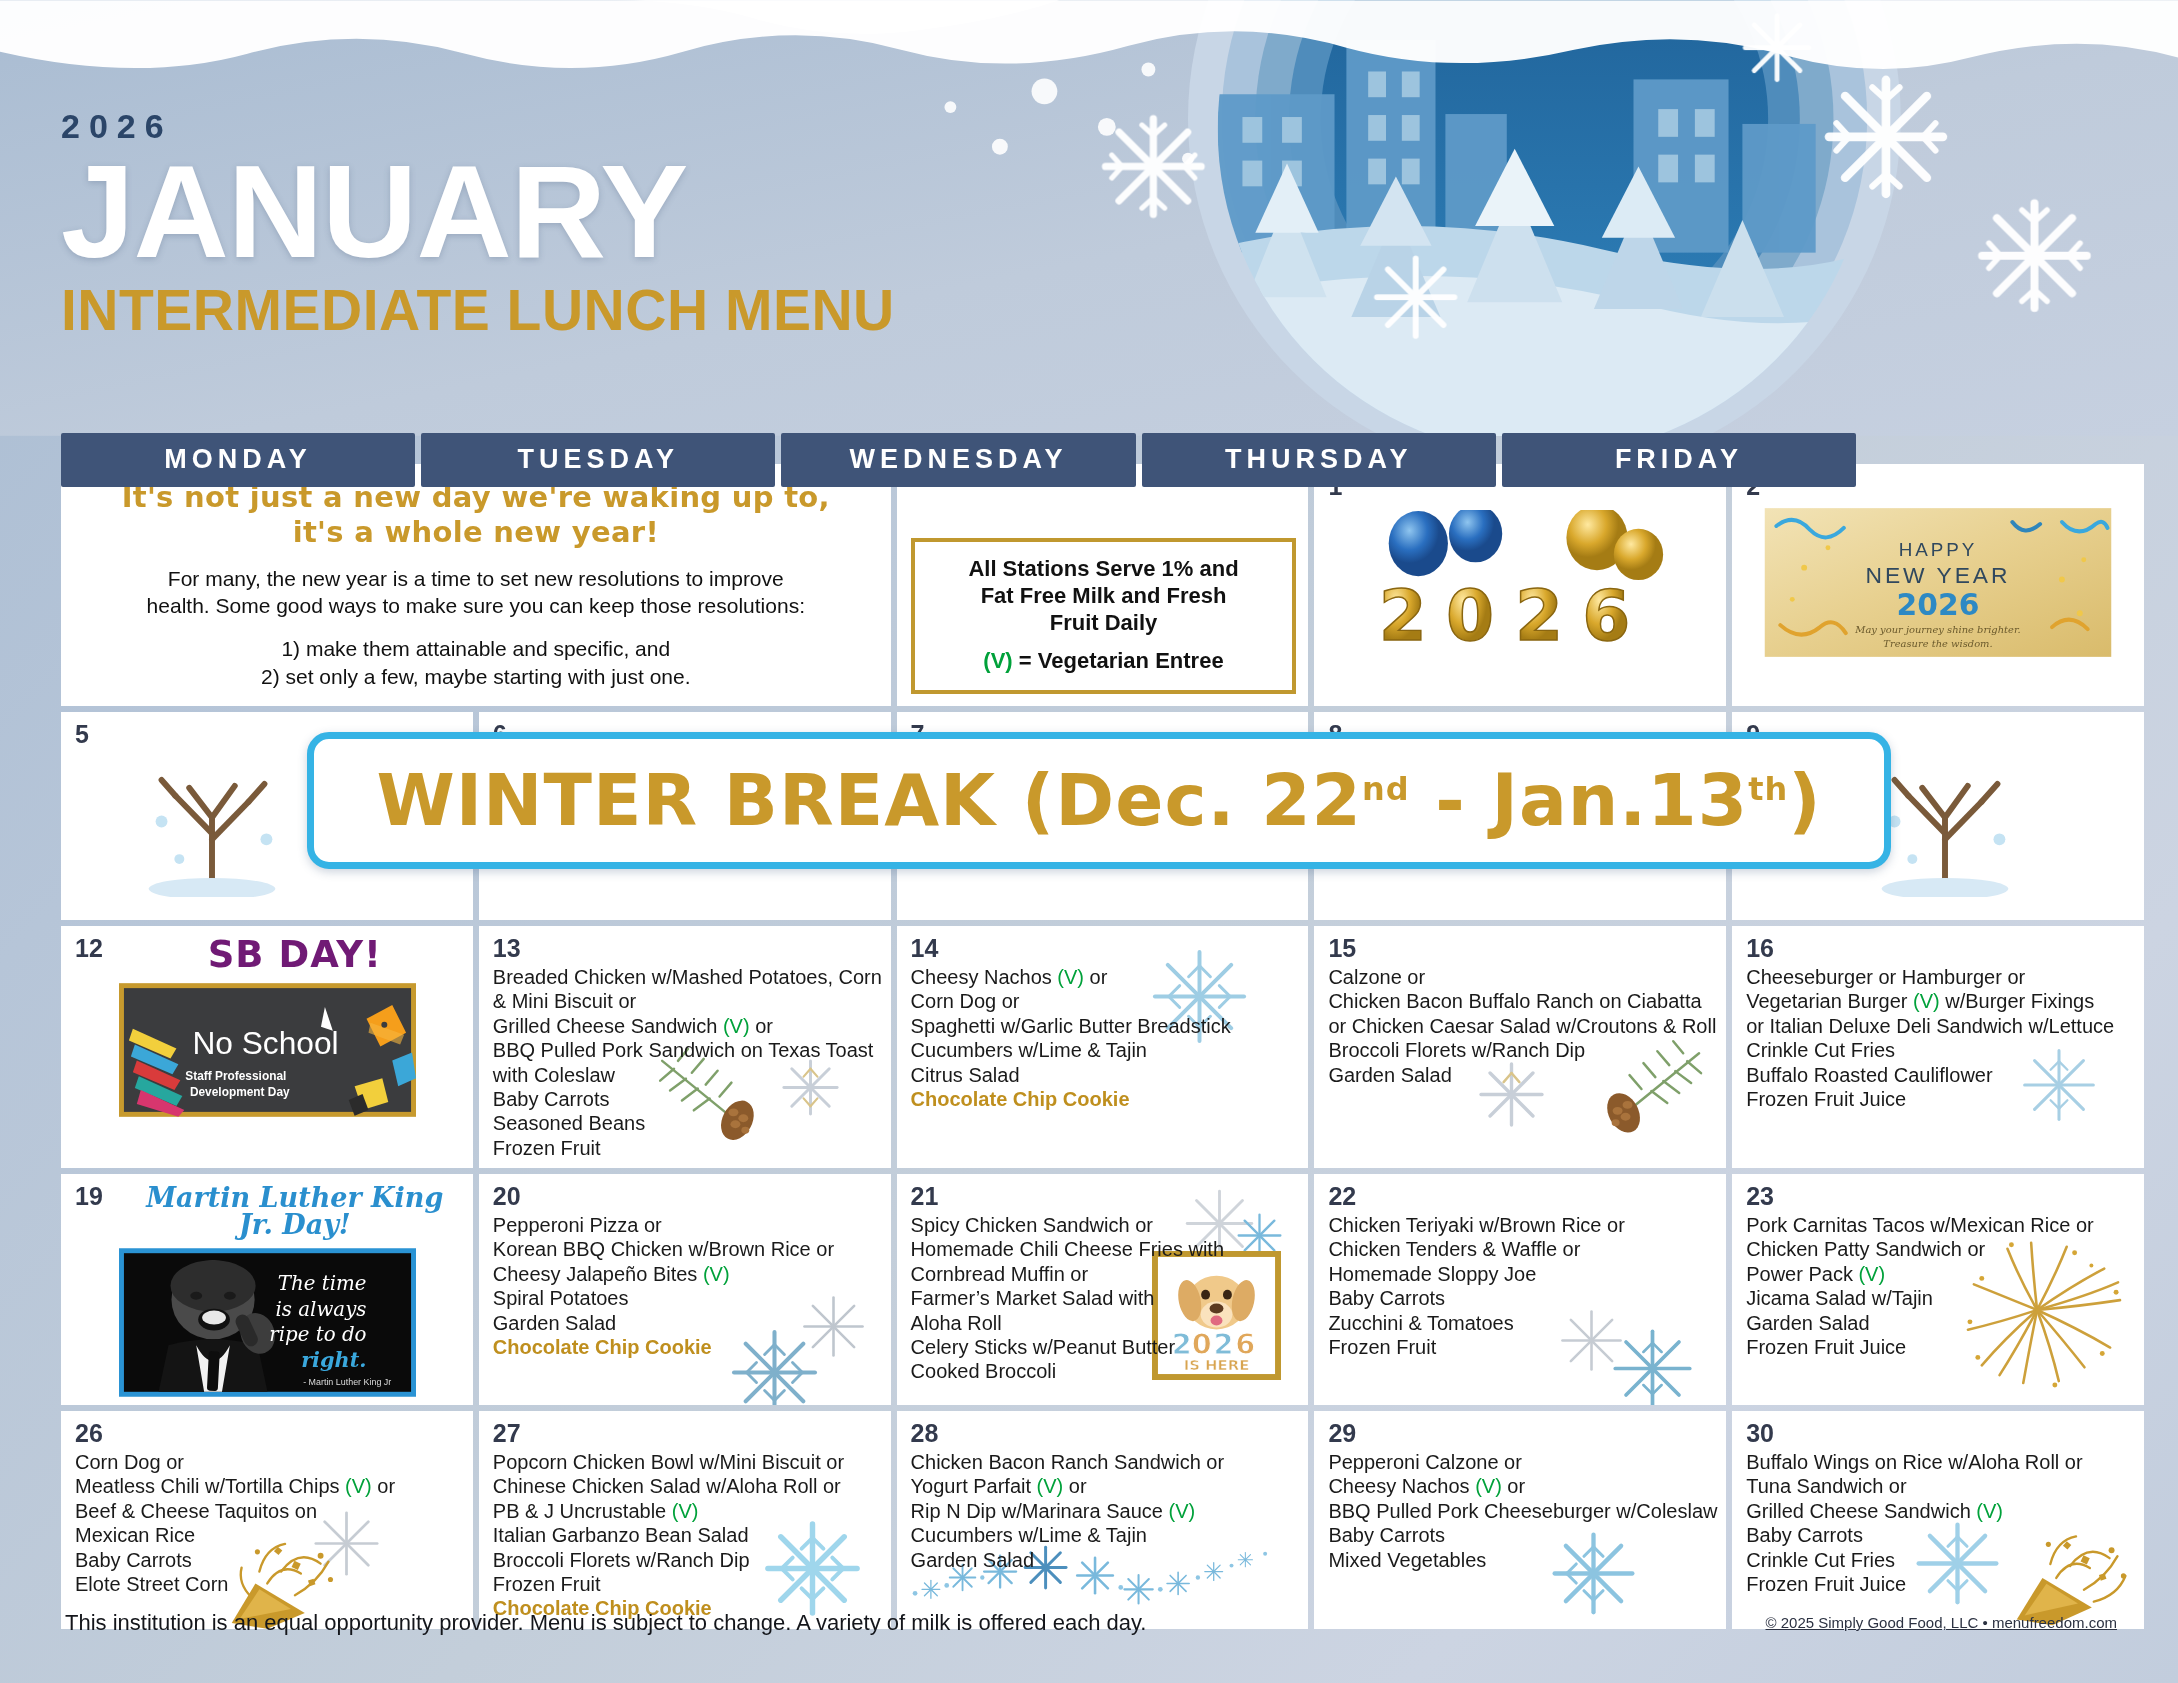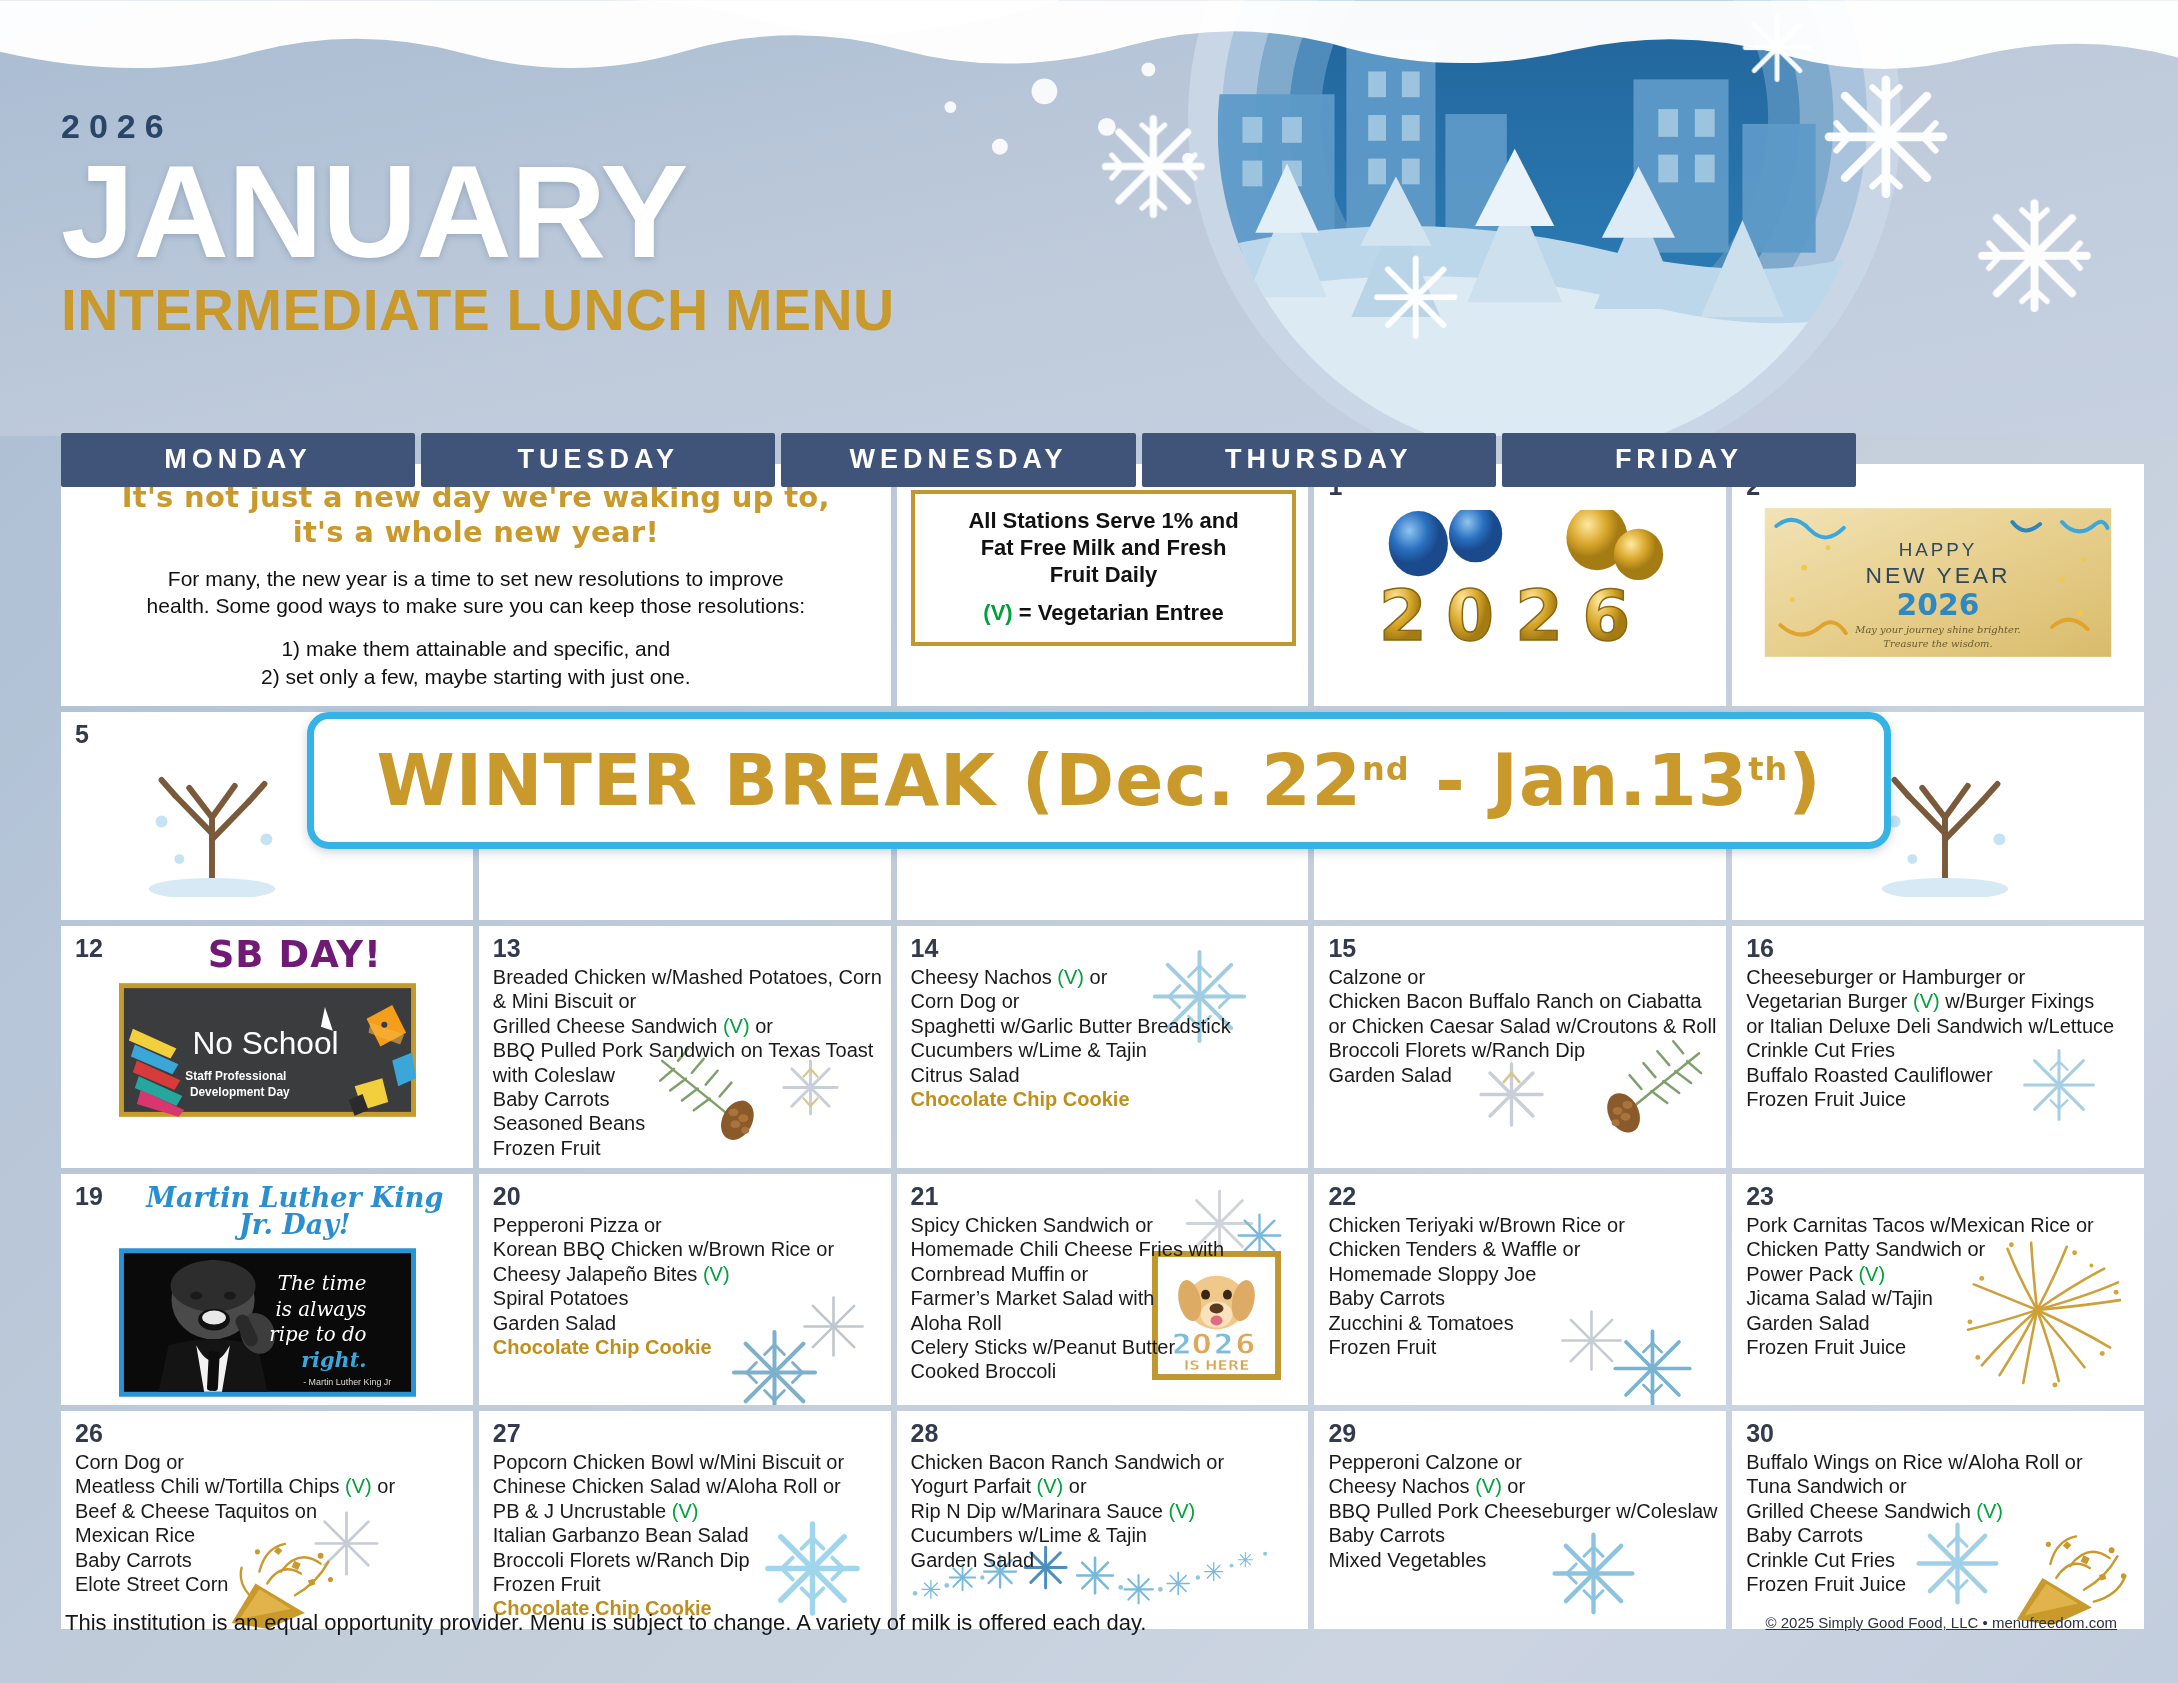--- a/index.html
+++ b/index.html
@@ -89,31 +89,31 @@
   .intro-body {
     font-size: 21px; color: #111; text-align: center;
     line-height: 1.3; margin-top: 14px;
   }
   .intro-list {
     font-size: 21px; color: #111; text-align: center;
     line-height: 1.3; margin-top: 16px;
   }
 
   
-  .infobox-wrap { display:flex; align-items:flex-start; justify-content:flex-end; padding-top:16px;}
+  .infobox-wrap { display:flex; align-items:flex-start; justify-content:flex-end; padding-top:16px;margin-top:48px;}
   .infobox {
     border: 4px solid #c0982f; background: #fff;
     padding: 14px 18px 16px; text-align: center; width: 100%;
   }
   .infobox .l1 { font-size: 22px; font-weight: 700; line-height: 1.22; color:#111; }
   .infobox .l2 { font-size: 22px; font-weight: 700; margin-top: 12px; color:#111; }
 
   
   #winter-break {
-    position: absolute; left: 307px; top: 712px; width: 1584px; height: 137px;
+    position: absolute; left: 307px; top: 732px; width: 1584px; height: 137px;
     background: #ffffff;
     border: 7px solid #35b3e5;
     border-radius: 22px;
     box-shadow: 0 3px 10px rgba(50,80,120,0.25);
     z-index: 30;
     display: flex; align-items: center; justify-content: center;
   }
   #winter-break-text {
     font-family: "DejaVu Sans", sans-serif;
     font-size: 71px; font-weight: 700; color: #c9992b;

